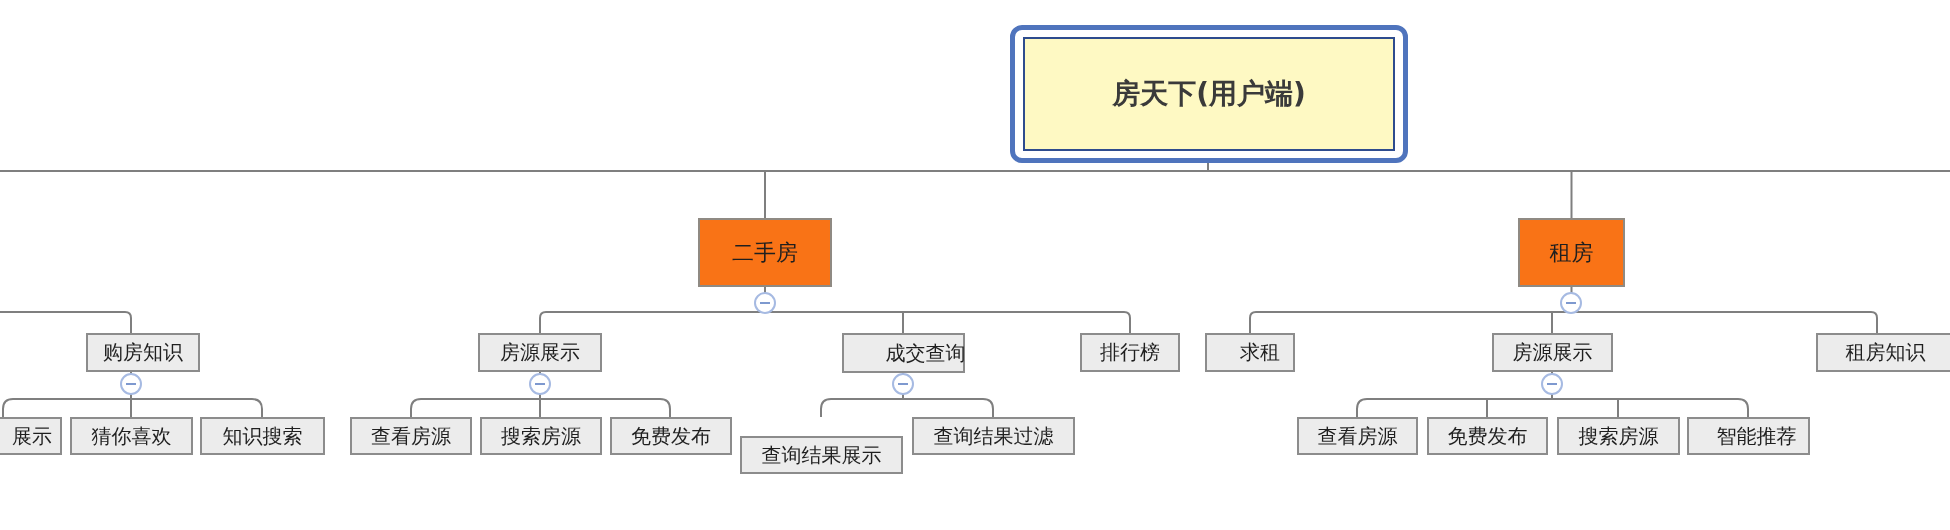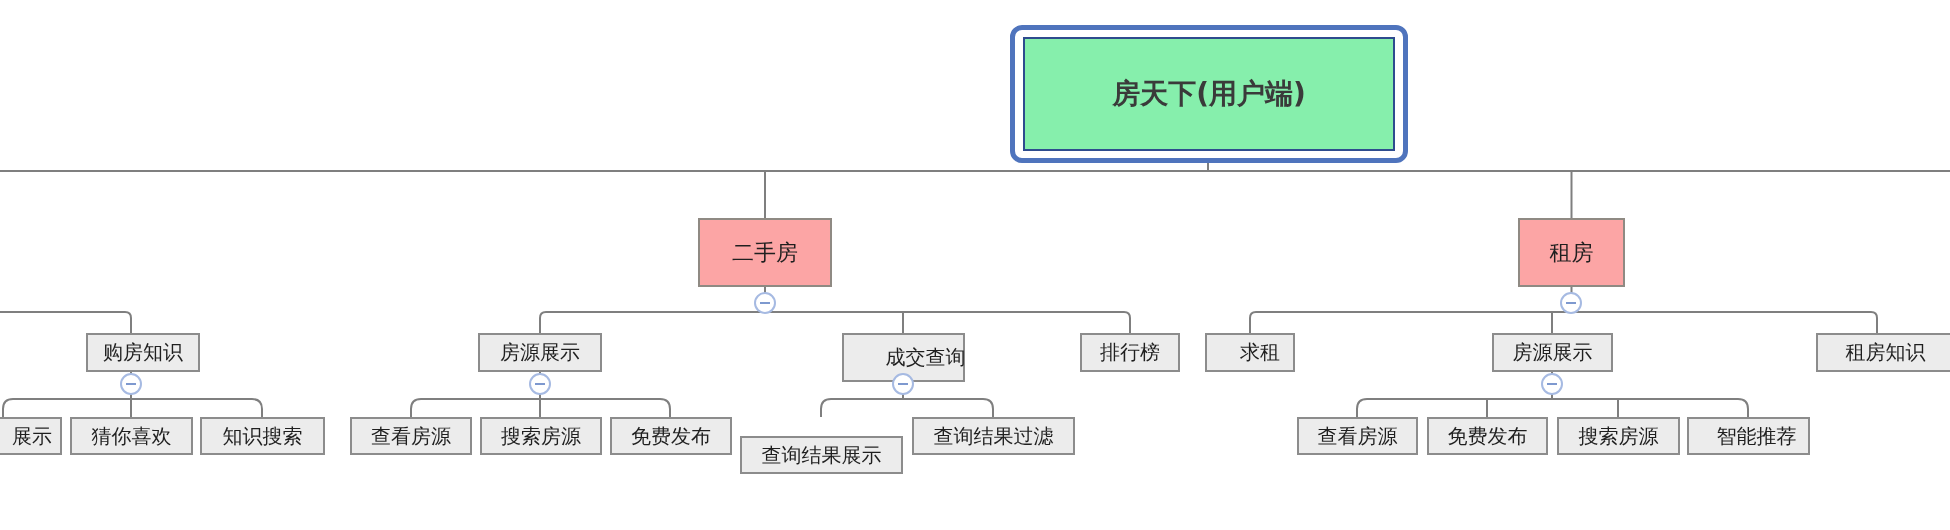--- a/index.html
+++ b/index.html
@@ -24,27 +24,27 @@
     position:absolute;
     box-sizing:border-box;
     border:5px solid #4f74bd;
     border-radius:12px;
     background:#ffffff;
   }
   .root-inner{
     position:absolute;
     display:flex;align-items:center;justify-content:center;
     box-sizing:border-box;
-    background:#86efac;
+    background:#fef9c3;
     border:2px solid #2e4c8e;
     font-size:28px;font-weight:bold;color:#3a3a3a;
     white-space:nowrap;
   }
   .lvl2{
-    background:#fca5a5;
+    background:#f97316;
     border:2px solid #8f8a83;
     font-size:22px;
   }
   .lvl3,.lvl4{
     background:#ececec;
     border:2px solid #8c8c8c;
     font-size:20px;
   }
   .clipped{justify-content:flex-end;padding-right:8px;}
   .collapse{
@@ -104,21 +104,21 @@
   </svg>
 
   <div class="root-outer" style="left:1010px;top:25px;width:398px;height:138px;"></div>
   <div class="root-inner" style="left:1023px;top:37px;width:372px;height:114px;">房天下(用户端)</div>
 
   <div class="node lvl2" style="left:698px;top:218px;width:134px;height:69px;">二手房</div>
   <div class="node lvl2" style="left:1518px;top:218px;width:107px;height:69px;">租房</div>
 
   <div class="node lvl3" style="left:86px;top:333px;width:114px;height:39px;">购房知识</div>
   <div class="node lvl3" style="left:478px;top:333px;width:124px;height:39px;">房源展示</div>
-  <div class="node lvl3" style="left:842px;top:333px;width:123px;height:49px;padding-left:44px;">成交查询</div>
+  <div class="node lvl3" style="left:842px;top:333px;width:123px;height:40px;padding-left:44px;">成交查询</div>
   <div class="node lvl3" style="left:1080px;top:333px;width:100px;height:39px;">排行榜</div>
   <div class="node lvl3" style="left:1205px;top:333px;width:90px;height:39px;padding-left:20px;">求租</div>
   <div class="node lvl3" style="left:1492px;top:333px;width:121px;height:39px;">房源展示</div>
   <div class="node lvl3" style="left:1816px;top:333px;width:139px;height:39px;">租房知识</div>
 
   <div class="node lvl4 clipped" style="left:-58px;top:417px;width:120px;height:38px;">展示</div>
   <div class="node lvl4" style="left:70px;top:417px;width:123px;height:38px;">猜你喜欢</div>
   <div class="node lvl4" style="left:200px;top:417px;width:125px;height:38px;">知识搜索</div>
 
   <div class="node lvl4" style="left:350px;top:417px;width:122px;height:38px;">查看房源</div>

